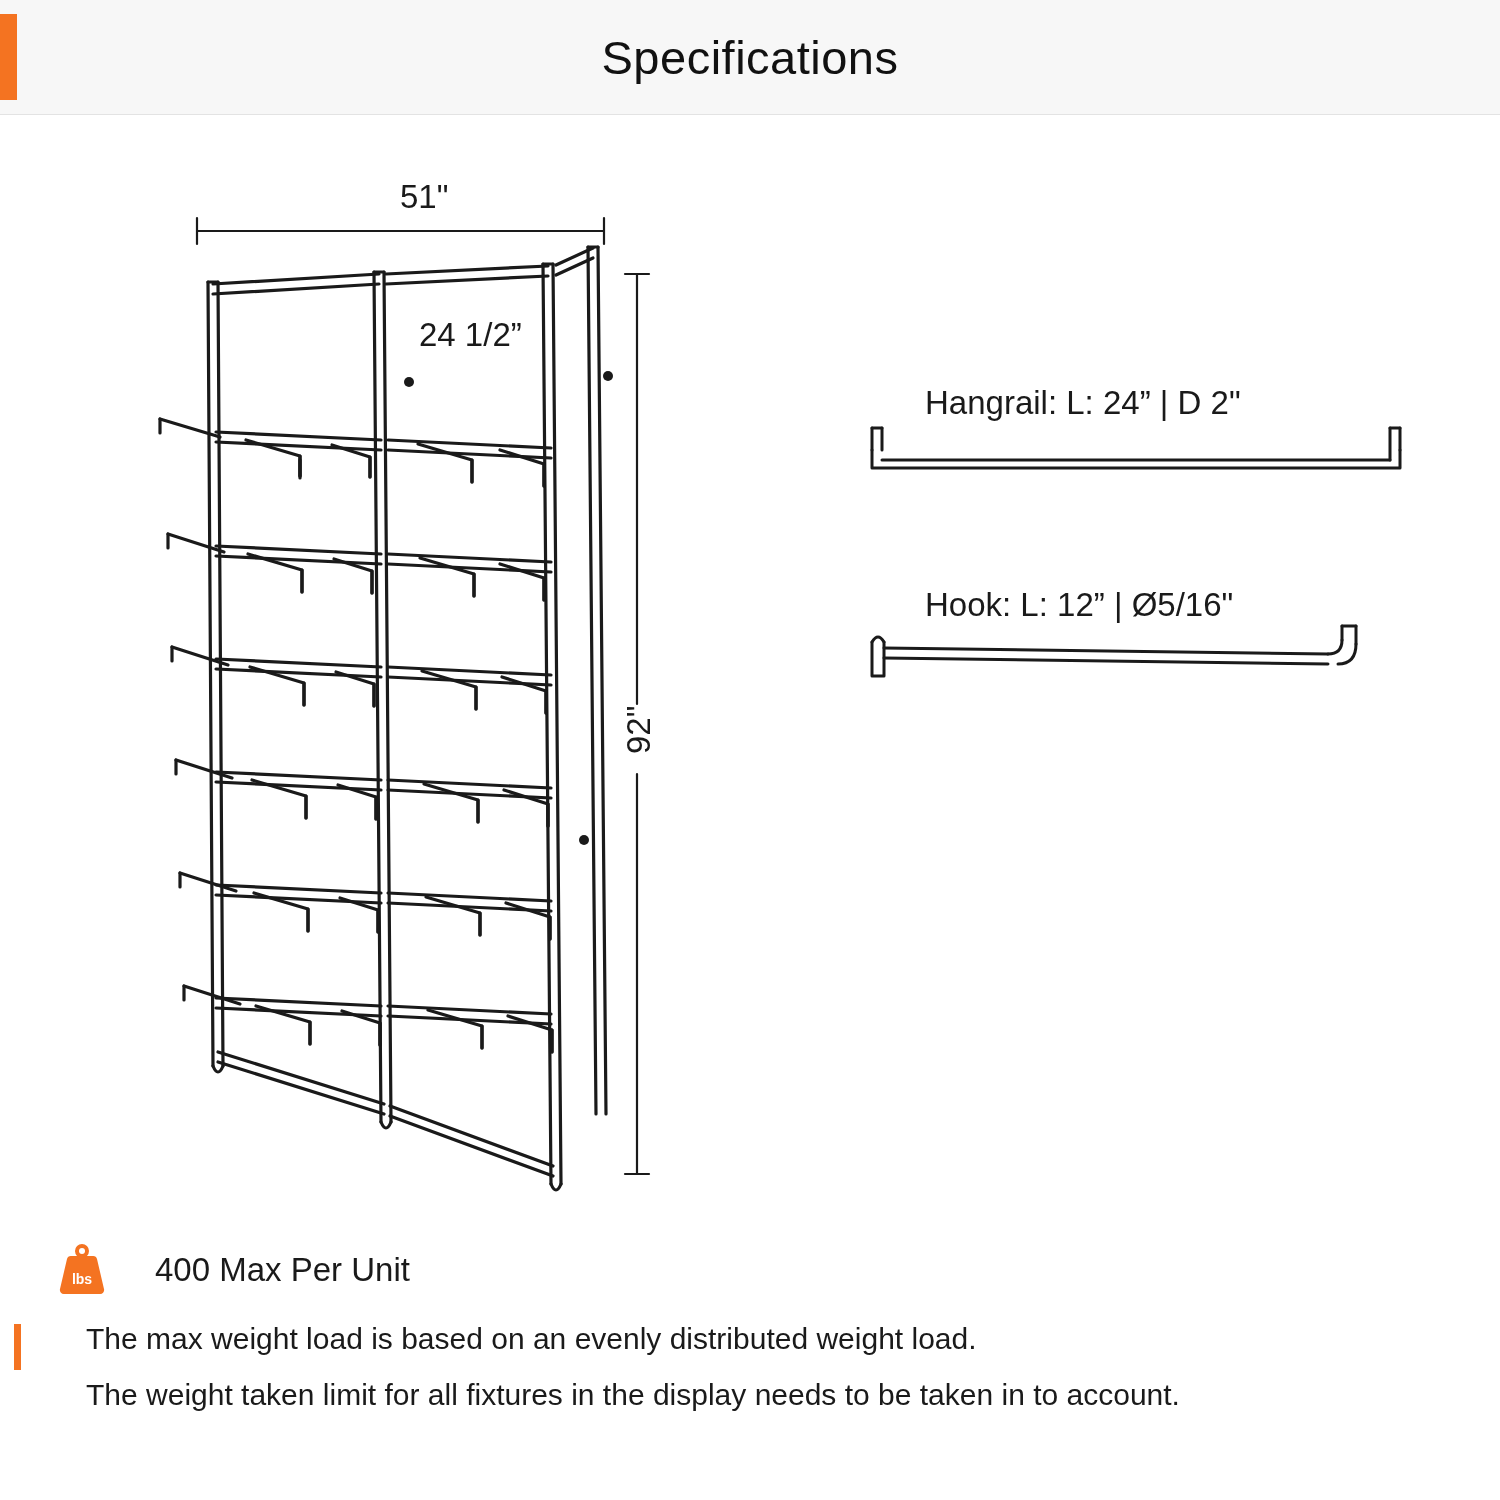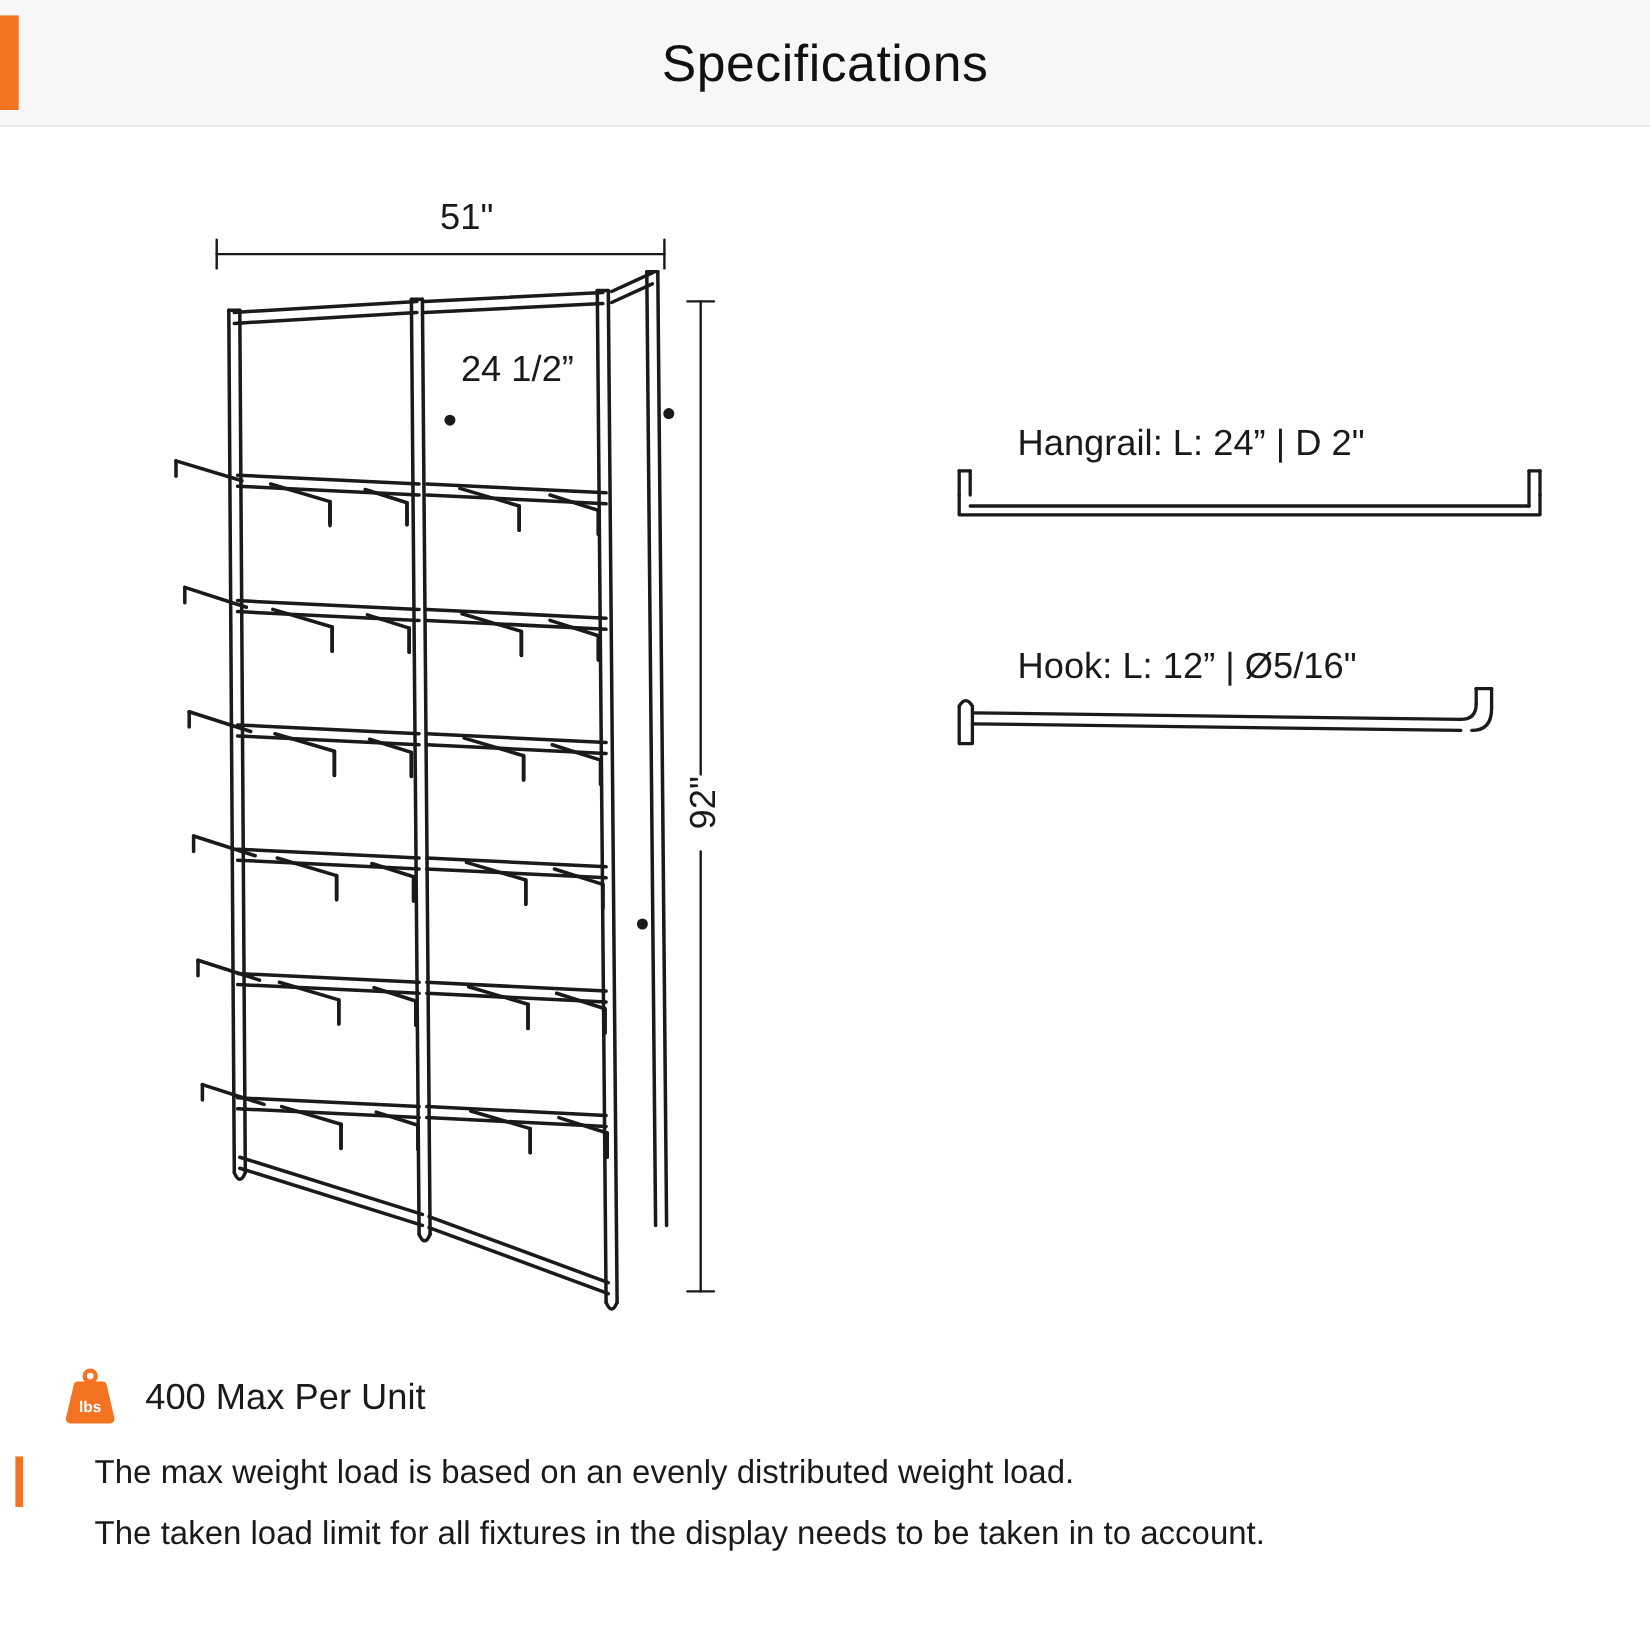--- a/index.html
+++ b/index.html
@@ -81,20 +81,21 @@
   #weight-icon {
     position: relative;
     width: 48px;
     height: 56px;
     margin-right: 26px;
   }
   #weight-label {
     font-size: 33px;
     color: #1a1a1a;
     white-space: nowrap;
+    margin-left: 23px;
   }
   #note-accent {
     position: absolute;
     left: 14px;
     top: 100px;
     width: 7px;
     height: 46px;
     background: #f47321;
   }
   .note-line {
@@ -315,16 +316,16 @@
           <path d="M24 2 a7 7 0 0 1 7 7 a7 7 0 0 1 -2 5 l6 0 a4 4 0 0 1 4 3 l7 30 a4 4 0 0 1 -4 5 l-36 0 a4 4 0 0 1 -4 -5 l7 -30 a4 4 0 0 1 4 -3 l6 0 a7 7 0 0 1 -2 -5 a7 7 0 0 1 7 -7 z" fill="#f47321"></path>
           <circle cx="24" cy="9" r="3" fill="#ffffff"></circle>
           <text x="24" y="42" text-anchor="middle" font-family="Liberation Sans, sans-serif" font-size="14" fill="#ffffff" font-weight="bold">lbs</text>
         </svg>
       </div>
       <div id="weight-label">400 Max Per Unit</div>
     </div>
 
     <div id="note-accent"></div>
     <div class="note-line" id="note-1">The max weight load is based on an evenly distributed weight load.</div>
-    <div class="note-line" id="note-2">The taken load limit for all fixtures in the display needs to be taken in to account.</div>
+    <div class="note-line" id="note-2">The weight taken limit for all fixtures in the display needs to be taken in to account.</div>
   </div>
 
 </div>
 
 </body></html>

